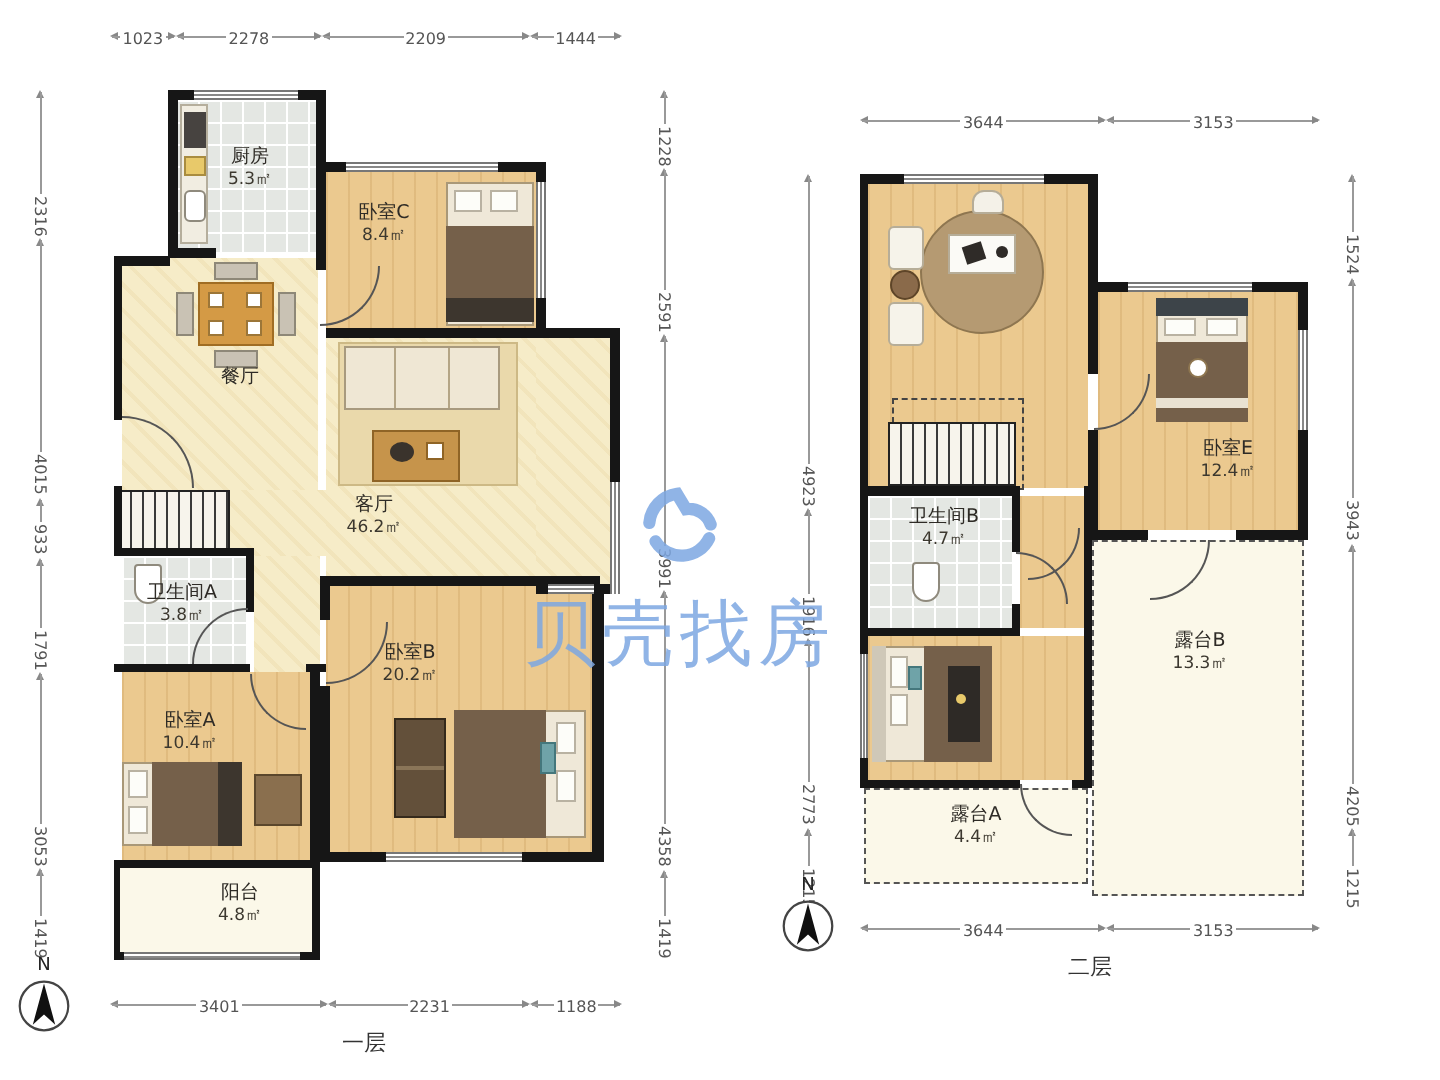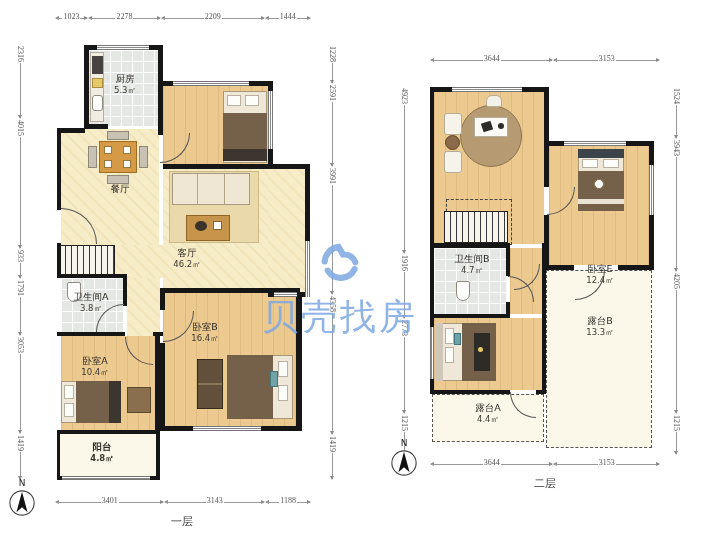--- a/index.html
+++ b/index.html
@@ -22,21 +22,21 @@
   .d-br{border-bottom-width:1px;border-right-width:1px;border-bottom-right-radius:100% 100%;}
   .stairs{position:absolute;box-sizing:border-box;border:1.5px solid #222;background:repeating-linear-gradient(90deg,#f7f4ec 0 5px,#3a3a3a 5px 6px);}
   .stair-dash{position:absolute;border:1px dashed #444;box-sizing:border-box;}
   .fur{position:absolute;box-sizing:border-box;display:block;}
   .rlabel{position:absolute;text-align:center;color:#2e2b26;line-height:1.3;z-index:30;}
   .rname{display:block;font-size:9.5px;}
   .rarea{display:block;font-size:8.5px;color:#3c382f;}
   .dimrow{position:absolute;display:flex;z-index:5;}
   .dimrow.h{flex-direction:row;height:12px;}
   .dimrow.v{flex-direction:column;width:12px;}
-  .seg{position:relative;flex-grow:1;flex-basis:0;display:flex;align-items:flex-start;justify-content:center;color:#555;font-size:8px;font-family:Liberation Serif, serif;}
+  .seg{position:relative;flex-grow:1;flex-basis:0;display:flex;align-items:flex-end;justify-content:center;color:#555;font-size:8px;}
   .seg .ln{position:absolute;background:#999;display:block;}
   .h .seg .ln{left:1px;right:1px;top:50%;height:1px;margin-top:-.5px;}
   .v .seg .ln{top:1px;bottom:1px;left:50%;width:1px;margin-left:-.5px;}
   .h .seg::before{content:"";position:absolute;left:0;top:50%;margin-top:-2.5px;border-top:2.5px solid transparent;border-bottom:2.5px solid transparent;border-right:4px solid #888;}
   .h .seg::after{content:"";position:absolute;right:0;top:50%;margin-top:-2.5px;border-top:2.5px solid transparent;border-bottom:2.5px solid transparent;border-left:4px solid #888;}
   .v .seg::before{content:"";position:absolute;top:0;left:50%;margin-left:-2.5px;border-left:2.5px solid transparent;border-right:2.5px solid transparent;border-bottom:4px solid #888;}
   .v .seg::after{content:"";position:absolute;bottom:0;left:50%;margin-left:-2.5px;border-left:2.5px solid transparent;border-right:2.5px solid transparent;border-top:4px solid #888;}
   .seg .num{position:relative;z-index:2;background:#fff;padding:0 1px;}
   .v .seg .num{writing-mode:vertical-rl;padding:1px 0;}
   .fcap{position:absolute;font-size:11px;color:#333;text-align:center;}
@@ -119,21 +119,21 @@
         <span class="num">1419</span>
       </div>
   </div>
   <div class="dimrow h" style="left:55px;top:496px;width:256px;">
     <div class="seg" style="flex-grow:3401">
         <i class="ln"></i>
         <span class="num">3401</span>
       </div>
     <div class="seg" style="flex-grow:3143">
         <i class="ln"></i>
-        <span class="num">3143</span>
+        <span class="num">2231</span>
       </div>
     <div class="seg" style="flex-grow:1424">
         <i class="ln"></i>
         <span class="num">1188</span>
       </div>
   </div>
   <div class="fcap" style="left:142px;top:514px;width:80px;">一层</div>
 
   <div class="compass" style="left:8px;top:478px;">
     <span>N</span>
@@ -241,40 +241,44 @@
     <i class="fur bframe" style="left:170px;top:310px;width:66px;height:64px;"></i>
     <i class="fur blanket" style="left:170px;top:310px;width:46px;height:64px;"></i>
     <i class="fur pillow" style="left:221px;top:316px;width:10px;height:16px;"></i>
     <i class="fur pillow" style="left:221px;top:340px;width:10px;height:16px;"></i>
     <i class="fur" style="left:213px;top:326px;width:8px;height:16px;background:#6fa3a8;border:1px solid #44777c;"></i>
 
     <div class="rlabel" style="left:38px;top:28px;width:60px;">
         <span class="rname">厨房</span>
         <span class="rarea">5.3㎡</span>
       </div>
+    <div class="rlabel" style="left:100px;top:56px;width:70px;">
+        <span class="rname">卧室C</span>
+        <span class="rarea">8.4㎡</span>
+      </div>
     <div class="rlabel" style="left:38px;top:138px;width:50px;">
         <span class="rname">餐厅</span>
       </div>
     <div class="rlabel" style="left:100px;top:202px;width:60px;text-align:center;">
         <span class="rname">客厅</span>
         <span class="rarea">46.2㎡</span>
       </div>
     <div class="rlabel" style="left:4px;top:246px;width:60px;">
         <span class="rname">卫生间A</span>
         <span class="rarea">3.8㎡</span>
       </div>
     <div class="rlabel" style="left:6px;top:310px;width:64px;">
         <span class="rname">卧室A</span>
         <span class="rarea">10.4㎡</span>
       </div>
     <div class="rlabel" style="left:116px;top:276px;width:64px;">
         <span class="rname">卧室B</span>
-        <span class="rarea">16.4㎡</span>
-      </div>
-    <div class="rlabel" style="left:12px;top:396px;width:66px;font-weight:bold;">
+        <span class="rarea">20.2㎡</span>
+      </div>
+    <div class="rlabel" style="left:30px;top:396px;width:66px;">
         <span class="rname">阳台</span>
         <span class="rarea">4.8㎡</span>
       </div>
   </div>
 
   <div class="dimrow h" style="left:430px;top:54px;width:230px;">
     <div class="seg" style="flex-grow:3644">
         <i class="ln"></i>
         <span class="num">3644</span>
       </div>
@@ -406,21 +410,21 @@
 
     <i class="fur bframe" style="left:6px;top:236px;width:60px;height:58px;"></i>
     <i class="fur" style="left:6px;top:236px;width:7px;height:58px;background:#cfc8b8;"></i>
     <i class="fur pillow" style="left:15px;top:241px;width:9px;height:16px;"></i>
     <i class="fur pillow" style="left:15px;top:260px;width:9px;height:16px;"></i>
     <i class="fur" style="left:24px;top:246px;width:7px;height:12px;background:#6fa3a8;border:1px solid #44777c;"></i>
     <i class="fur blanket" style="left:32px;top:236px;width:34px;height:58px;"></i>
     <i class="fur" style="left:44px;top:246px;width:16px;height:38px;background:#2e2a26;"></i>
     <i class="fur" style="left:48px;top:260px;width:5px;height:5px;background:#e8c96a;border-radius:50%;"></i>
 
-    <div class="rlabel" style="left:134px;top:132px;width:72px;margin-top:44px;">
+    <div class="rlabel" style="left:148px;top:132px;width:72px;">
         <span class="rname">卧室E</span>
         <span class="rarea">12.4㎡</span>
       </div>
     <div class="rlabel" style="left:8px;top:166px;width:68px;">
         <span class="rname">卫生间B</span>
         <span class="rarea">4.7㎡</span>
       </div>
     <div class="rlabel" style="left:136px;top:228px;width:68px;">
         <span class="rname">露台B</span>
         <span class="rarea">13.3㎡</span>

